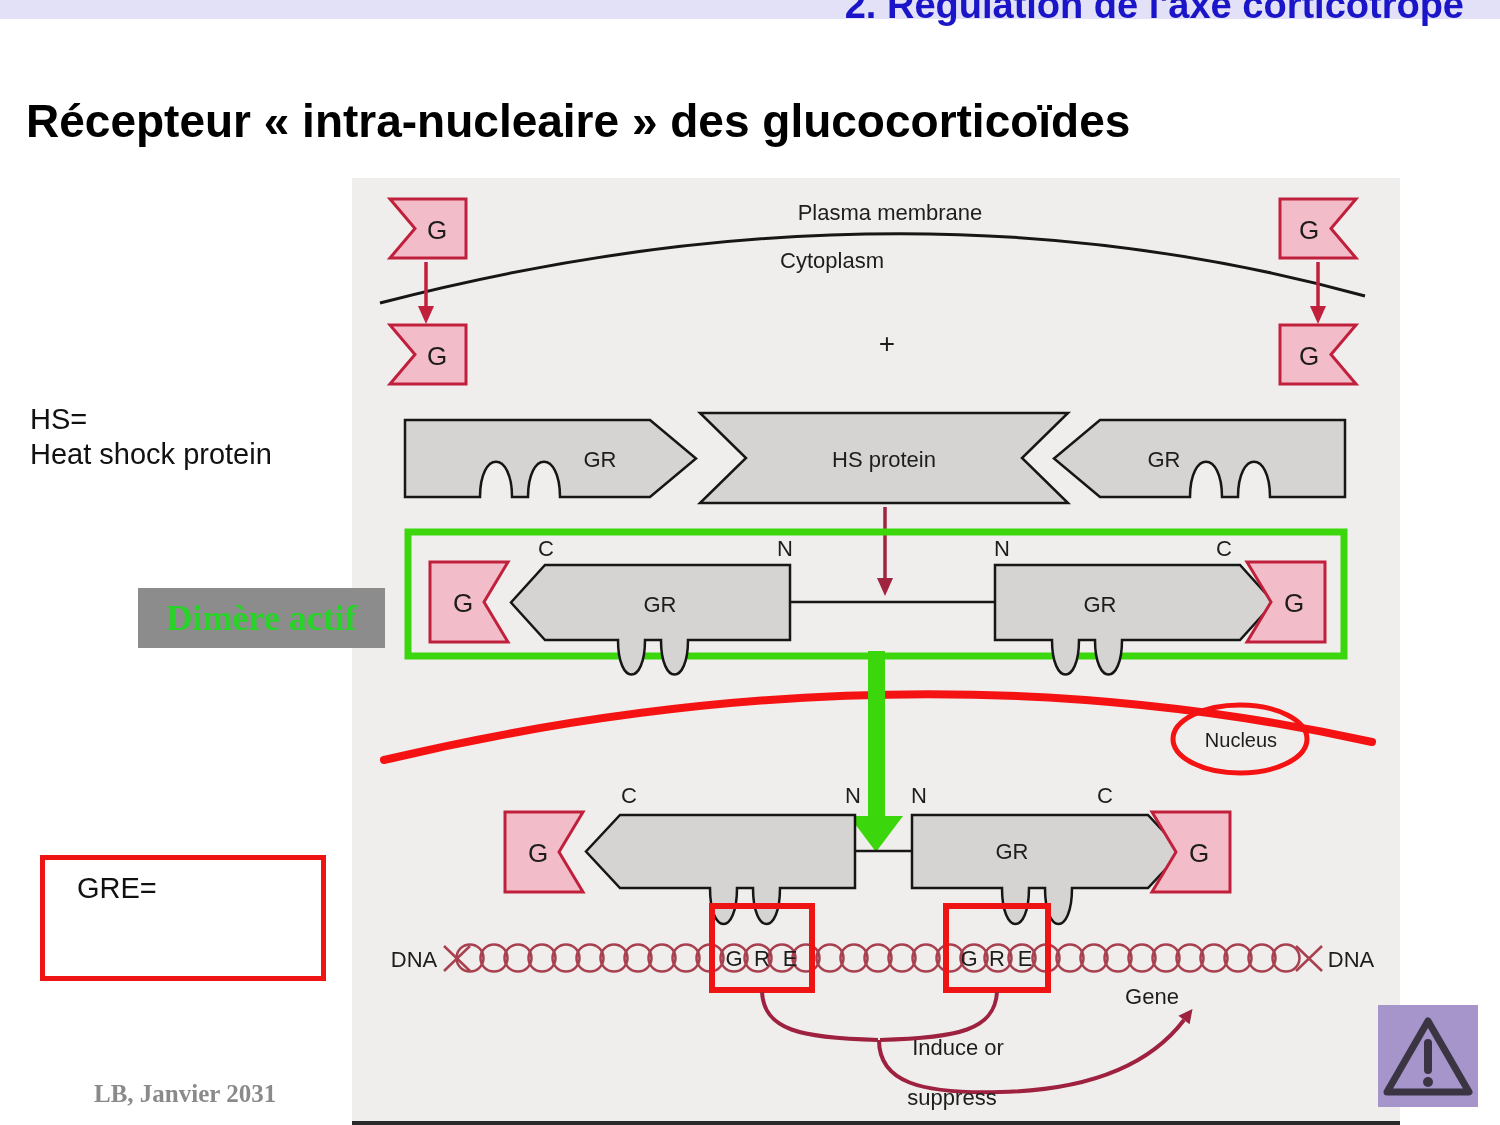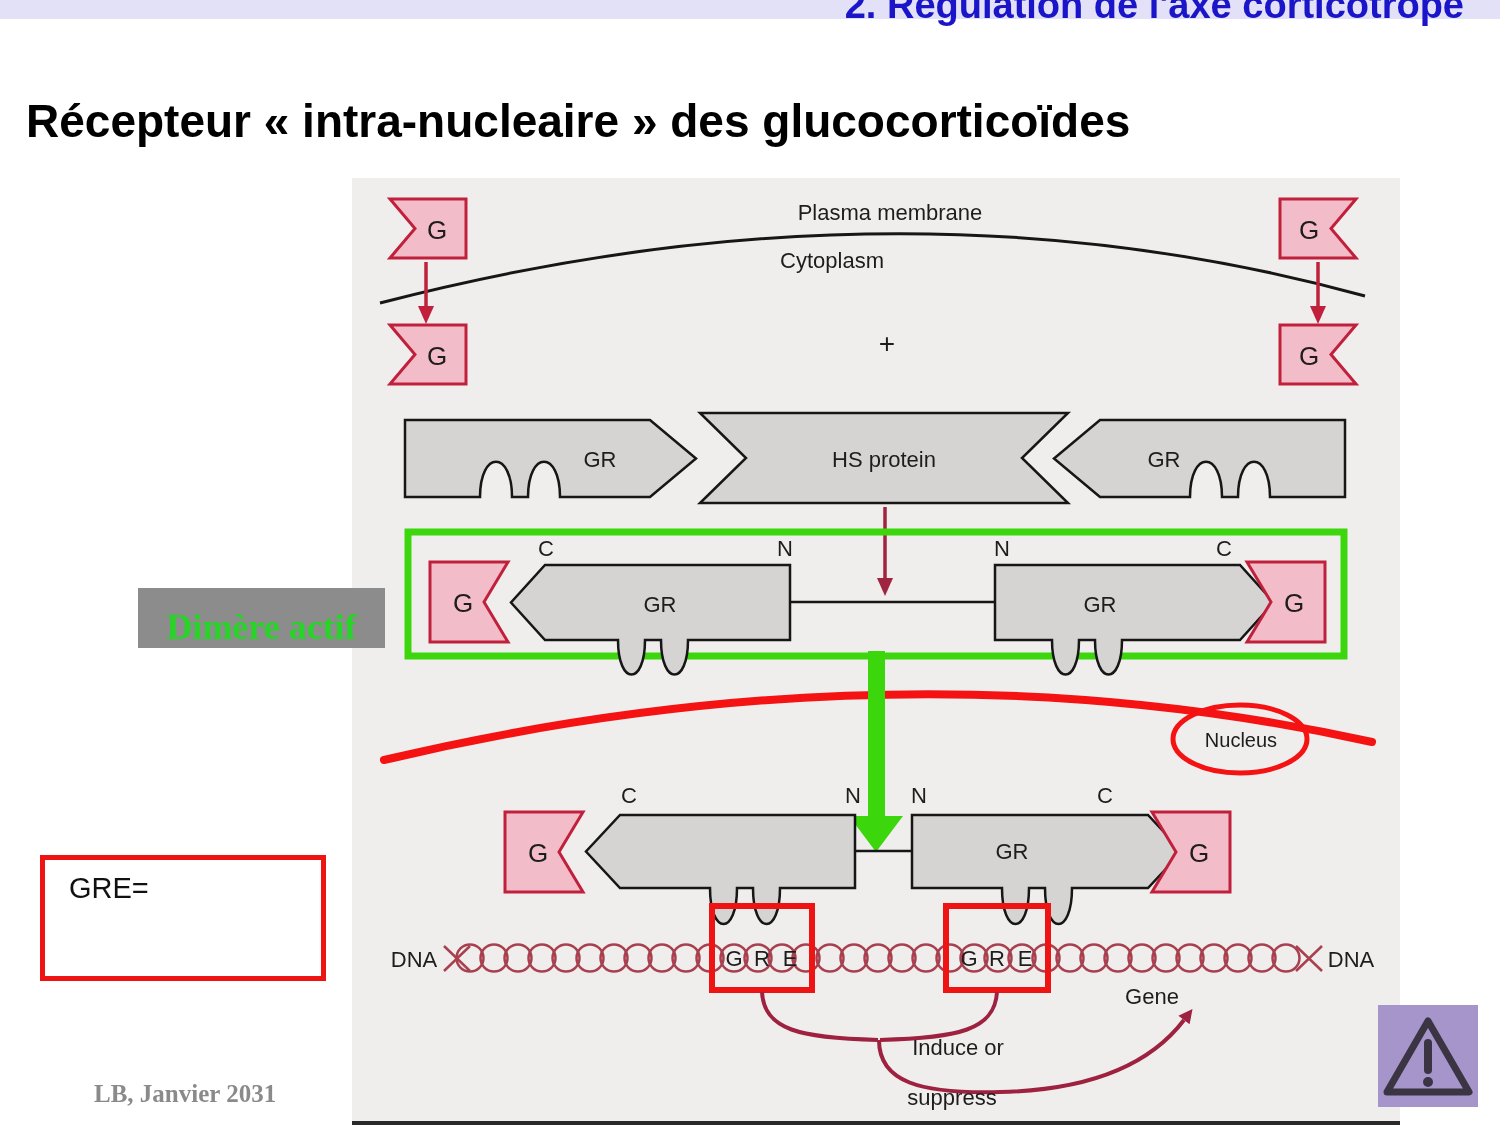--- a/index.html
+++ b/index.html
@@ -17,29 +17,29 @@
     position:absolute;left:26px;top:94px;font-size:46px;font-weight:bold;
     color:#000000;white-space:nowrap;
   }
   .diagram-bg{position:absolute;left:352px;top:178px;width:1048px;height:947px;background:#efeeec;}
   .art{position:absolute;left:0;top:0;}
   .hs-note{
     position:absolute;left:30px;top:402px;font-size:29px;line-height:35px;color:#111;
   }
   .dimer-box{
     position:absolute;left:138px;top:588px;width:247px;height:60px;background:#8c8c8c;
-    display:flex;align-items:flex-end;justify-content:center;
+    display:flex;align-items:center;justify-content:center;
   }
   .dimer-box span{
     font-family:"Liberation Serif",serif;font-weight:bold;font-size:36px;color:#27d427;
   }
   .gre-note{
     position:absolute;left:40px;top:855px;width:286px;height:126px;
     border:5px solid #ee1414;background:#ffffff;box-sizing:border-box;
-    font-size:29px;line-height:36px;color:#111;padding:10px 0 0 24px;
+    font-size:29px;line-height:36px;color:#111;padding:10px 0 0 32px;
   }
   .footer-credit{
     position:absolute;left:94px;top:1080px;font-family:"Liberation Serif",serif;
     font-weight:bold;font-size:25px;color:#8a8a8a;white-space:nowrap;
   }
   .warning-box{
     position:absolute;left:1378px;top:1005px;width:100px;height:102px;background:#a595cb;
     display:flex;align-items:center;justify-content:center;
   }
   .bottom-edge{position:absolute;left:352px;top:1121px;width:1048px;height:4px;background:#2a2a2a;}
@@ -192,20 +192,22 @@
     <path d="M997,992 C995,1030 958,1038 880,1040"></path>
     <path d="M879,1040 C879,1082 920,1094 1000,1092 C1095,1090 1152,1062 1184,1020"></path>
   </g>
   <polygon points="1192.5,1009 1189.6,1024.3 1178.4,1015.7" fill="#9e2240"></polygon>
   <text class="t22 mid" x="1152" y="1004">Gene</text>
   <text class="t22 mid" x="958" y="1055">Induce or</text>
   <text class="t22 mid" x="952" y="1105">suppress</text>
 </svg>
 
 <div class="hs-note">
+  <div>HS=</div>
+  <div>Heat shock protein</div>
 </div>
 
 <div class="dimer-box">
   <span>Dimère actif</span>
 </div>
 
 <div class="gre-note">
   <div>GRE=</div>
 </div>
 

